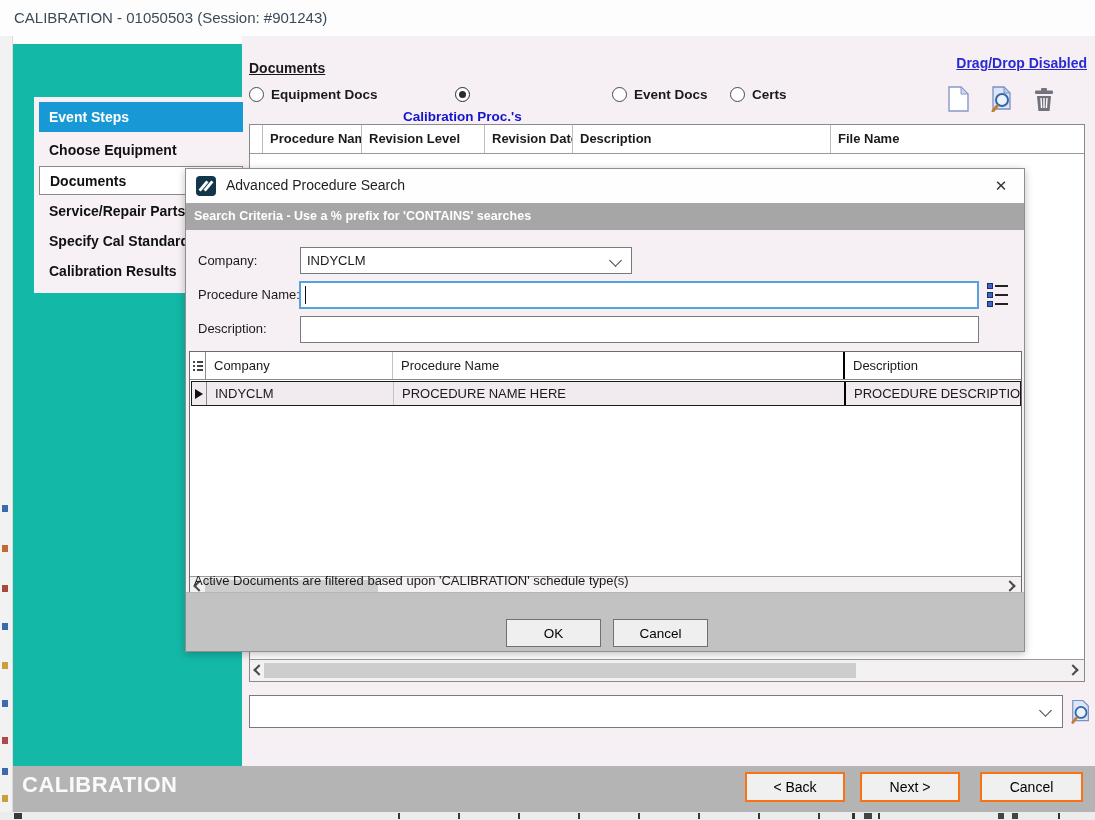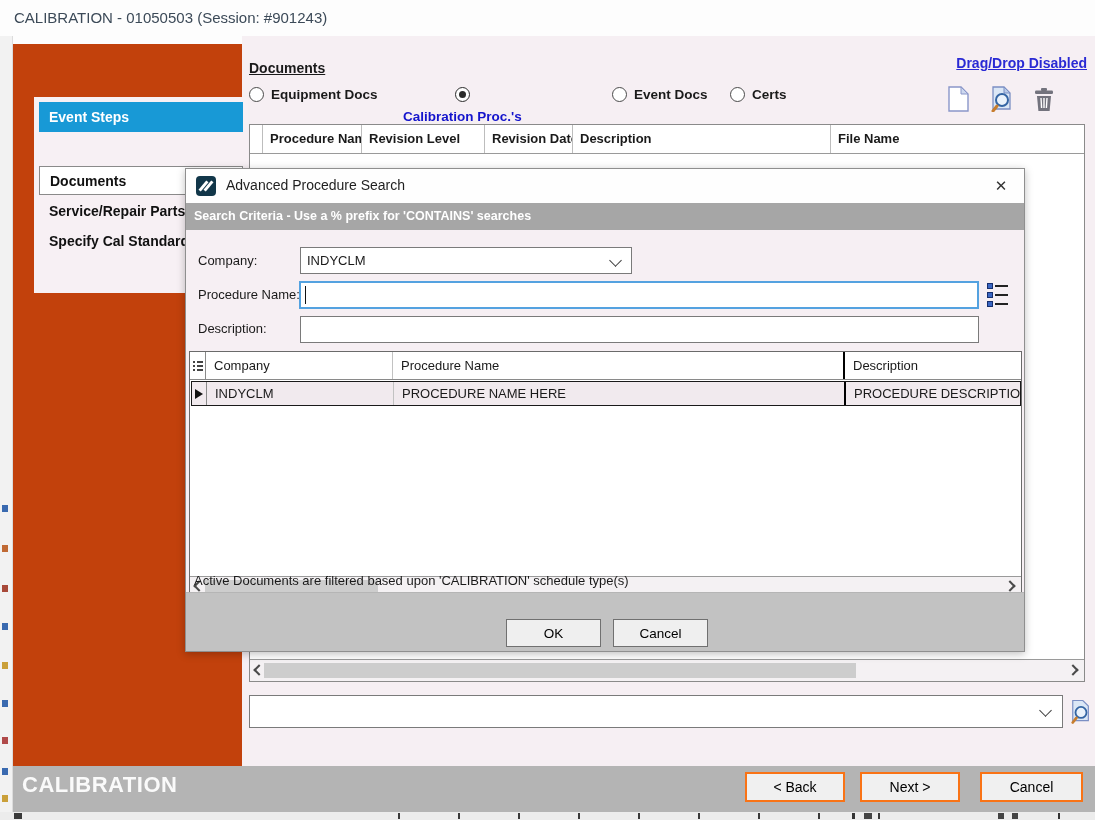--- a/index.html
+++ b/index.html
@@ -6,21 +6,21 @@
   html,body { width:1095px; height:820px; overflow:hidden; background:#fdfdfd;
     font-family:"Liberation Sans", sans-serif; color:#1a1a1a; }
   .abs { position:absolute; }
 
   
   #titlebar { left:0; top:0; width:1095px; height:36px; background:#fdfdfd; }
   #title-text { left:14px; top:9px; font-size:15px; color:#3c4a58; }
   #left-edge { left:0; top:36px; width:13px; height:784px; background:#f2f2f2; border-right:1px solid #dcdcdc; }
 
   
-  #navy-panel { left:13px; top:44px; width:229px; height:722px; background:#c2410c; }
+  #navy-panel { left:13px; top:44px; width:229px; height:722px; background:#14b8a6; }
   #side-panel { left:21px; top:53px; width:214px; height:196px; background:#f7f0f4; }
   .side-header { position:absolute; left:5px; top:5px; width:204px; height:30px; background:#1899d6;
     color:#fff; font-size:14px; font-weight:bold; line-height:30px; padding-left:10px; }
   .side-item { position:absolute; left:5px; width:204px; height:29px; font-size:14px; font-weight:bold;
     color:#111; line-height:29px; padding-left:10px; white-space:nowrap; overflow:hidden; }
   .side-item.active { background:#fff; border:1px solid #8a8a8a; }
 
   
   #content-bg { left:242px; top:36px; width:853px; height:730px; background:#f6eff3; }
   #doc-title { left:249px; top:60px; font-size:14px; font-weight:bold; text-decoration:underline; }
@@ -110,23 +110,25 @@
 <div class="abs" id="titlebar">
   <div class="abs" id="title-text">CALIBRATION - 01050503 (Session: #901243)</div>
 </div>
 <div class="abs" id="left-edge"></div>
 
 <div class="abs" id="content-bg"></div>
 
 <div class="abs" id="navy-panel">
   <div class="abs" id="side-panel">
     <div class="side-header">Event Steps</div>
+    <div class="side-item" style="top:39px;">Choose Equipment</div>
     <div class="side-item active" style="top:69px;">Documents</div>
     <div class="side-item" style="top:100px;">Service/Repair Parts</div>
     <div class="side-item" style="top:130px;">Specify Cal Standards</div>
+    <div class="side-item" style="top:160px;">Calibration Results</div>
   </div>
 </div>
 
 <div class="abs" id="doc-title">Documents</div>
 <div class="abs" id="dragdrop">Drag/Drop Disabled</div>
 
 <div class="radio-item" style="left:249px;">
   <span class="radio"></span>
   <span class="lbl">Equipment Docs</span>
 </div>

